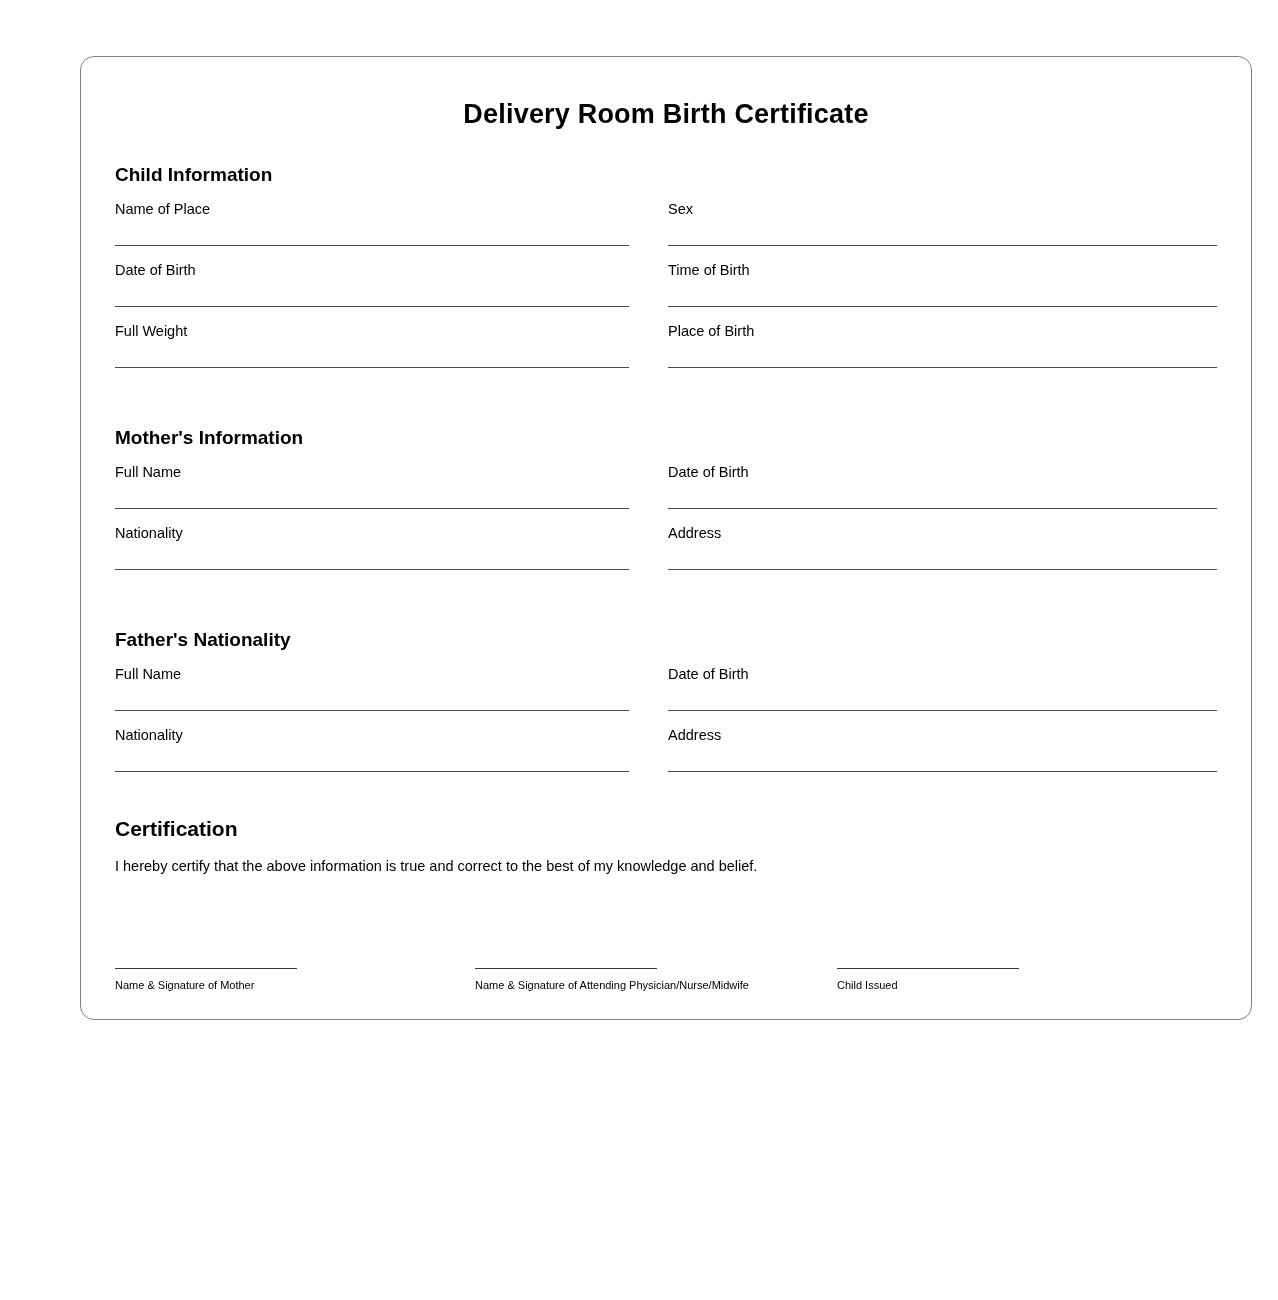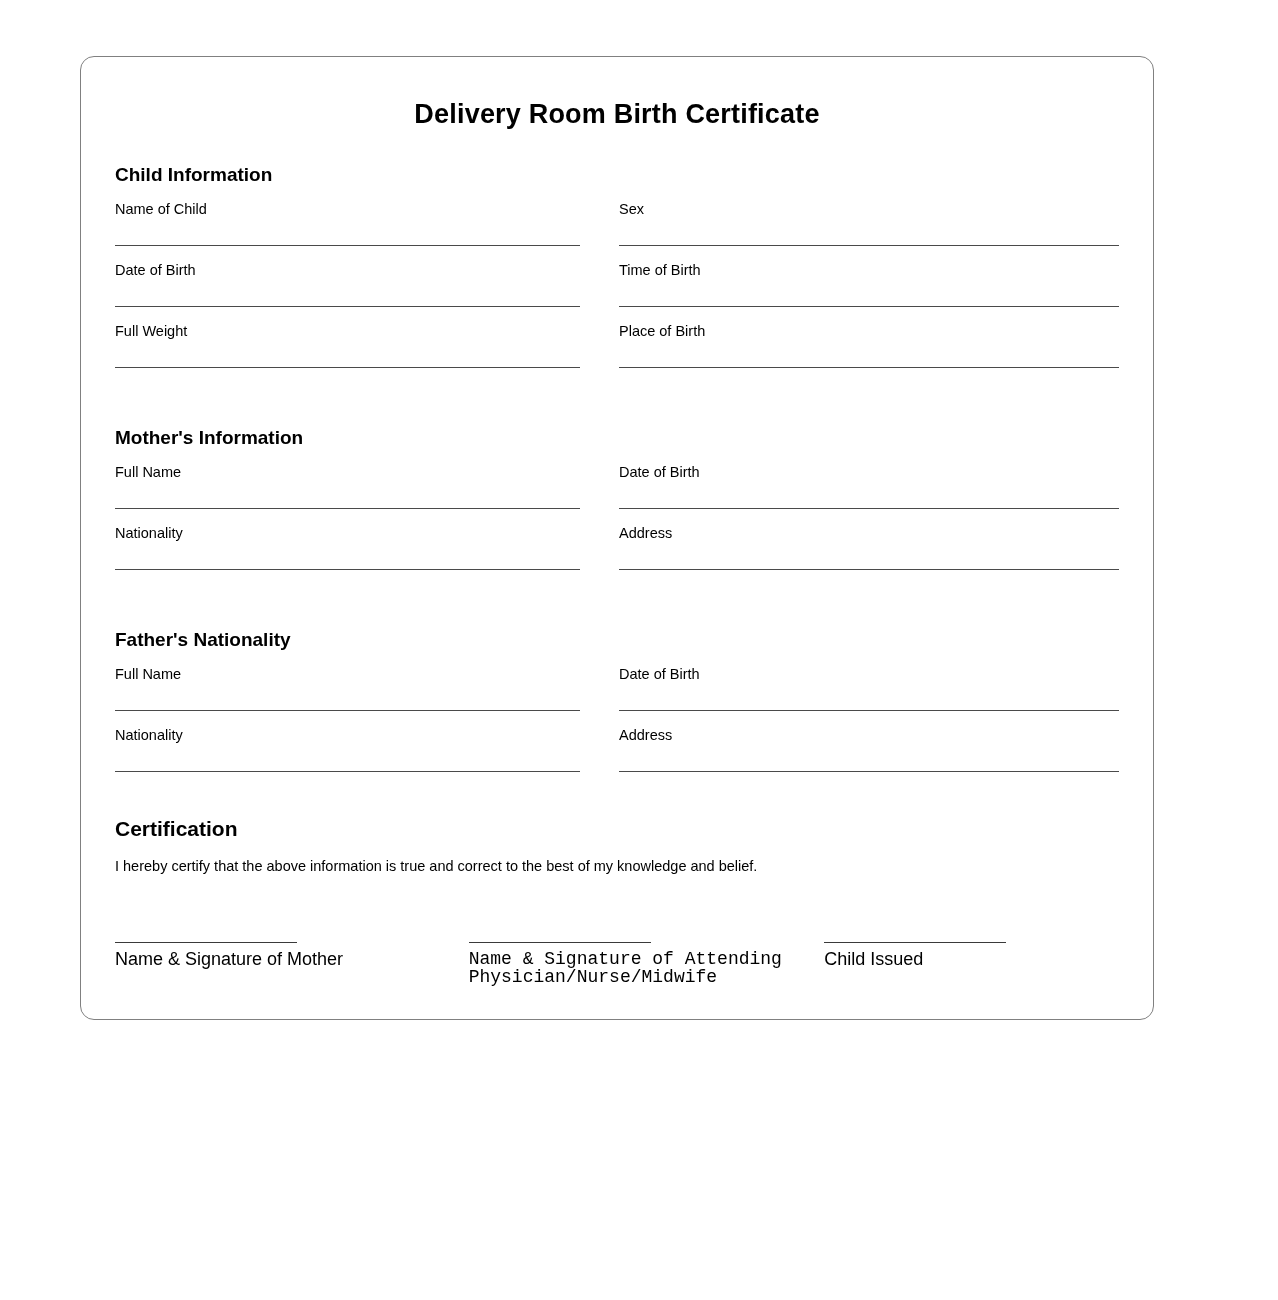--- a/index.html
+++ b/index.html
@@ -11,21 +11,21 @@
     width: 1278px;
     height: 1300px;
     font-family: "Liberation Sans", sans-serif;
     color: #000000;
     -webkit-font-smoothing: antialiased;
   }
   .certificate {
     position: absolute;
     left: 80px;
     top: 56px;
-    width: 1074px;
+    width: 1172px;
     height: 964px;
     box-sizing: border-box;
     border: 1px solid #808080;
     border-radius: 14px;
     background: #ffffff;
     padding: 0;
   }
   .cert-inner {
     padding: 42px 34px 0 34px;
   }
@@ -68,53 +68,53 @@
     height: 0;
   }
   .cert-statement-heading {
     font-size: 21px;
     font-weight: bold;
     margin: 30px 0 16px 0;
   }
   .cert-statement {
     font-size: 14.5px;
     line-height: 19px;
-    margin: 0 0 66px 0;
+    margin: 0 0 92px 0;
   }
   .sig-row {
     display: flex;
   }
   .sig-block {
     box-sizing: border-box;
   }
   .sig-block.b1 { width: 360px; }
-  .sig-block.b2 { width: 362px; font-family: Liberation Mono, monospace; }
+  .sig-block.b2 { width: 362px; }
   .sig-block.b3 { width: 300px; }
   .sig-line {
     border-top: 1px solid #3a3a3a;
     width: 182px;
     margin-bottom: 8px;
   }
   .sig-caption {
-    font-size: 18px;
+    font-size: 11px;
     line-height: 17.5px;
   }
 </style>
 </head>
 <body>
 
 <div class="certificate">
   <div class="cert-inner">
 
     <h1 class="cert-title">Delivery Room Birth Certificate</h1>
 
     <div class="section-heading">Child Information</div>
     <div class="fields-grid">
       <div class="field">
-        <div class="field-label">Name of Child</div>
+        <div class="field-label">Name of Place</div>
         <div class="field-line"></div>
       </div>
       <div class="field">
         <div class="field-label">Sex</div>
         <div class="field-line"></div>
       </div>
       <div class="field">
         <div class="field-label">Date of Birth</div>
         <div class="field-line"></div>
       </div>

